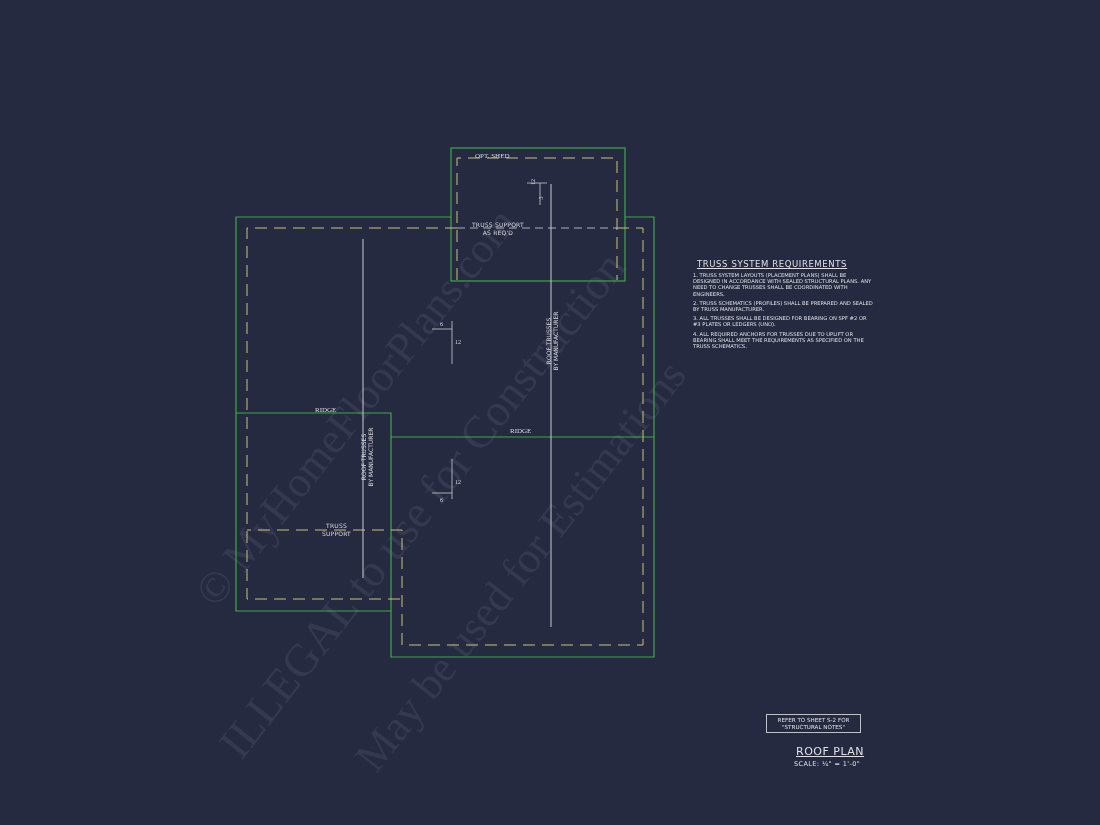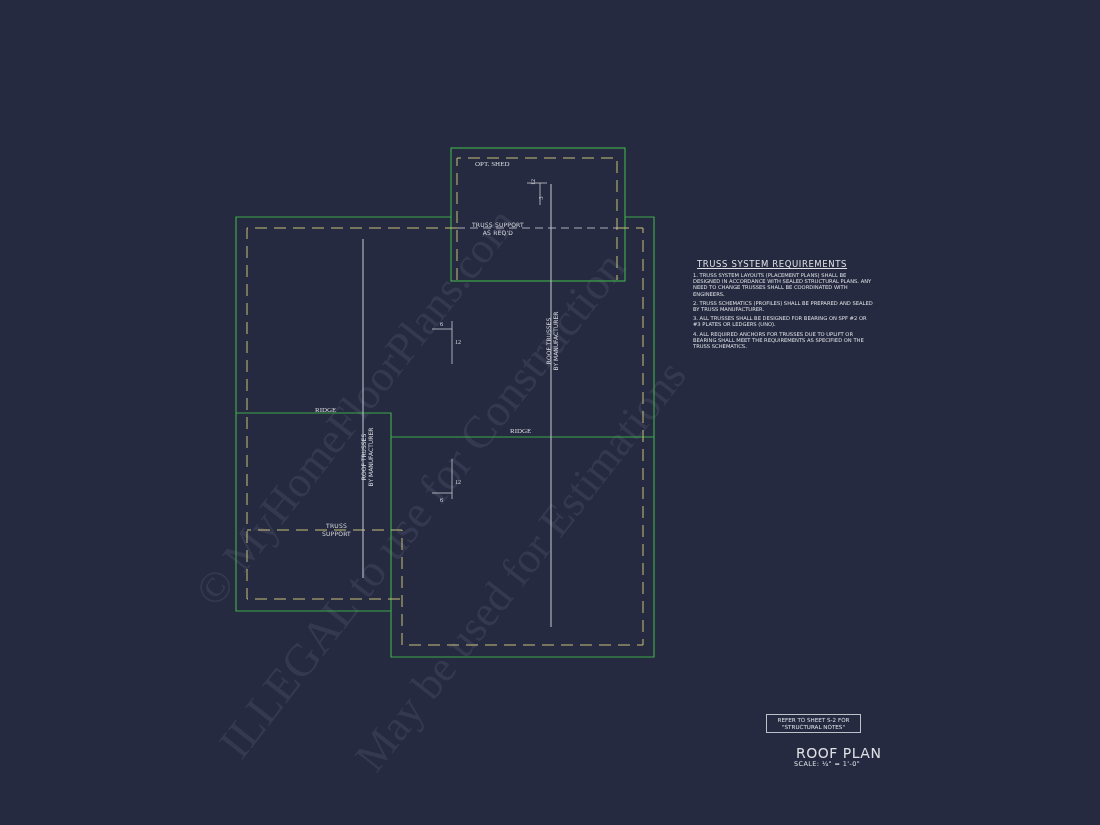--- a/index.html
+++ b/index.html
@@ -5,21 +5,21 @@
   html,body{margin:0;padding:0;}
   body{width:1100px;height:825px;background:#252a40;position:relative;overflow:hidden;font-family:"Liberation Sans",sans-serif;}
   .canvas{position:absolute;left:0;top:0;width:1100px;height:825px;}
   .serif{font-family:"Liberation Serif",serif;}
   .lbl{position:absolute;color:#d8d9de;font-size:7px;line-height:8px;white-space:nowrap;}
   .cad{font-family:"DejaVu Sans",sans-serif;letter-spacing:0.2px;}
   .notes{position:absolute;left:693px;top:259px;width:180px;color:#dfe0e4;}
   .notes h3{margin:0 0 3px 4px;font-size:8.5px;font-weight:normal;text-decoration:underline;letter-spacing:0.6px;font-family:"DejaVu Sans",sans-serif;}
   .notes p{margin:0 0 3px 0;font-size:5.2px;line-height:6.2px;font-family:"DejaVu Sans",sans-serif;text-transform:uppercase;}
   .refbox{position:absolute;left:766px;top:714px;width:95px;height:19px;border:1px solid #bfc1c8;color:#dfe0e4;font-size:5.6px;line-height:7px;text-align:center;font-family:"DejaVu Sans",sans-serif;padding-top:2px;box-sizing:border-box;}
-  .title{position:absolute;left:796px;top:745px;color:#dfe0e4;font-size:14px;font-family:"DejaVu Sans",sans-serif;letter-spacing:0.5px;text-align:right;}
+  .title{position:absolute;left:796px;top:745px;color:#dfe0e4;font-size:11px;text-decoration:underline;font-family:"DejaVu Sans",sans-serif;letter-spacing:0.5px;text-align:right;}
   .scale{position:absolute;left:794px;top:760px;color:#dfe0e4;font-size:6.5px;font-family:"DejaVu Sans",sans-serif;letter-spacing:0.4px;}
   .wm{position:absolute;color:rgba(160,165,190,0.13);font-family:"Liberation Serif",serif;font-size:44px;white-space:nowrap;transform-origin:left bottom;}
   .vert{position:absolute;transform:rotate(-90deg);transform-origin:center center;color:#d8d9de;font-size:6px;line-height:7px;text-align:center;white-space:nowrap;font-family:"DejaVu Sans",sans-serif;}
 </style>
 </head>
 <body>
 
 <div class="canvas">
 
   <div class="wm" style="left:225px;top:565px;transform:rotate(-52deg);">© MyHomeFloorPlans.com</div>
@@ -55,21 +55,21 @@
     <g stroke="#c8cad2" stroke-width="0.8">
       <line x1="527" y1="183" x2="547" y2="183"></line>
         <line x1="540" y1="183" x2="540" y2="205"></line>
       <line x1="432" y1="329" x2="452" y2="329"></line>
         <line x1="452" y1="321" x2="452" y2="364"></line>
       <line x1="432" y1="493" x2="452" y2="493"></line>
         <line x1="452" y1="459" x2="452" y2="499"></line>
     </g>
   </svg>
 
-  <div class="lbl serif" style="left:475px;top:160px;">OPT. SHED</div>
+  <div class="lbl serif" style="left:475px;top:152px;">OPT. SHED</div>
 
   <div class="lbl cad" style="left:472px;top:221px;text-align:center;font-size:6px;">
     <div>TRUSS SUPPORT</div>
     <div>AS REQ'D</div>
   </div>
 
   <div class="lbl serif" style="left:315px;top:406px;">RIDGE</div>
   <div class="lbl serif" style="left:510px;top:427px;">RIDGE</div>
 
   <div class="lbl cad" style="left:322px;top:522px;text-align:center;font-size:6px;">

